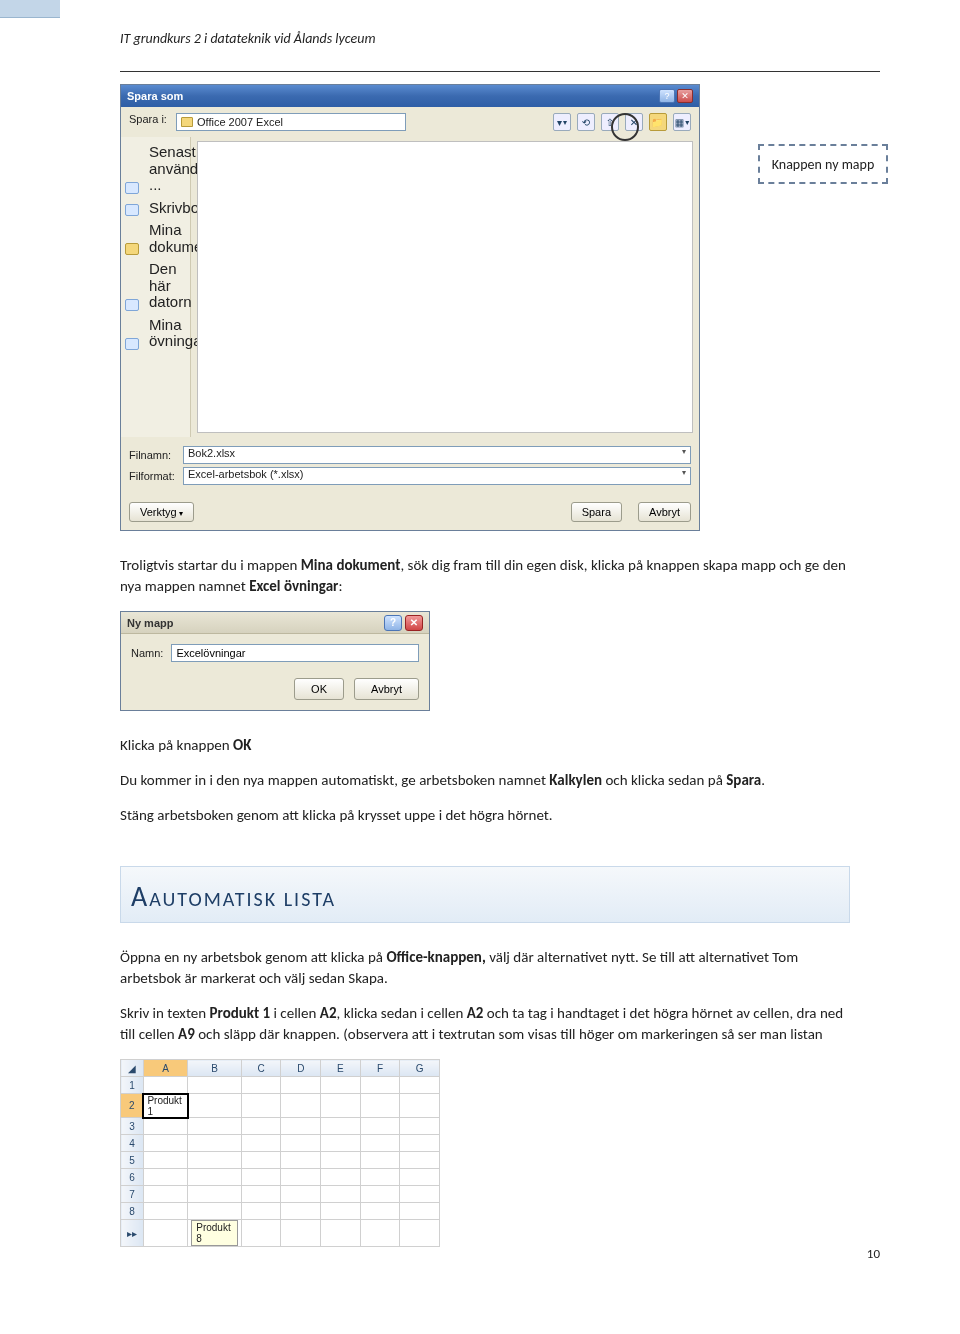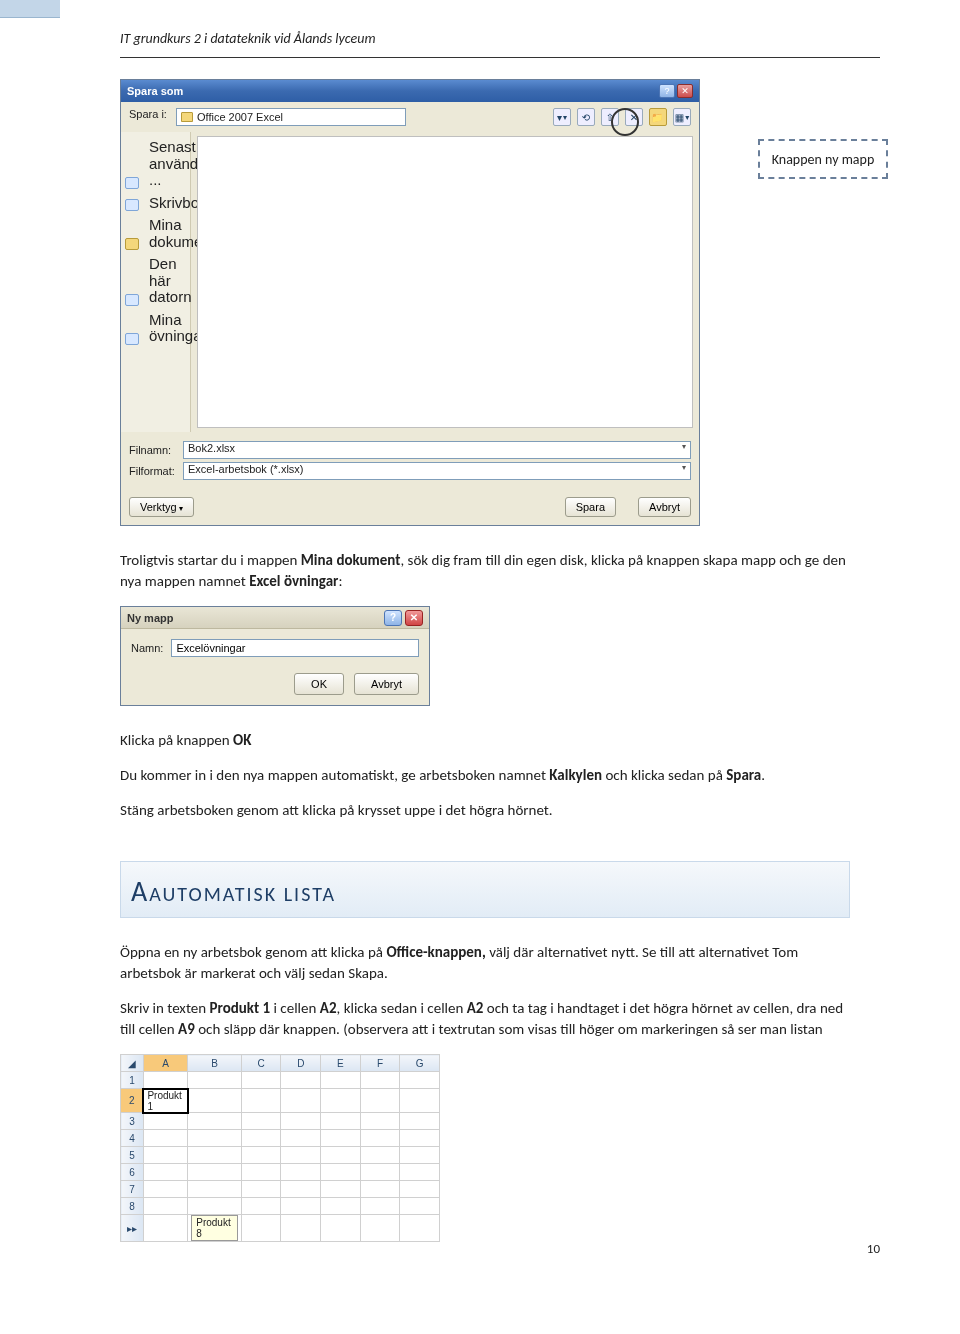--- a/index.html
+++ b/index.html
@@ -20,23 +20,23 @@
     left: 0;
     top: 0;
     width: 60px;
     height: 18px;
     background: #c3d6e8;
     border-bottom: 1px solid #9ab6cf;
   }
   .header-line {
     font-style: italic;
     font-size: 14px;
-    padding-bottom: 10px;
+    padding-bottom: 24px;
     border-bottom: 1px solid #333;
-    margin-bottom: 21px;
+    margin-bottom: 12px;
     margin-left: 30px;
   }
   
   .dialog {
     width: 580px;
     margin-left: 30px;
     border: 1px solid #6a7f9a;
     background: #ece9d8;
     font-family: Tahoma, Arial, sans-serif;
     font-size: 11px;
@@ -83,21 +83,21 @@
   .places{width:70px;background:#f1efe3;border-right:1px solid #cfcab2;padding:4px 2px;}
   .place{font-size:15px;line-height:1.1;padding:3px 2px;display:flex;gap:10px;align-items:flex-end;}
   .place .pi{width:14px;height:12px;flex-shrink:0;background:#d8e8ff;border:1px solid #7fa6d8;border-radius:2px;}
   .place .pi.folder{background:#f4d77b;border-color:#b89b3a;}
   .file-area{flex:1;background:#fff;border:1px solid #bfbfbf;margin:4px 6px;}
   .bottom-panel{padding:6px 8px;}
   .form-row{display:flex;align-items:center;gap:6px;margin:3px 0;font-size:11px;}
   .form-row label{width:48px;}
   .text-combo{flex:1;height:18px;border:1px solid #7f9db9;background:#fff;padding:0 4px;display:flex;align-items:flex-start;justify-content:space-between;}
   .text-combo .dd{font-size:8px;color:#555;}
-  .dlg-footer{display:flex;align-items:center;padding:8px;gap:22px;}
+  .dlg-footer{display:flex;align-items:center;padding:8px;gap:16px;}
   .tool-btn{border:1px solid #9c9c8c;background:linear-gradient(#fff,#e6e3d4);height:20px;padding:0 10px;border-radius:3px;font-size:11px;}
   .tool-btn.dd::after{content:" ▾";font-size:8px;}
   .dlg-footer .spacer{flex:1;}
   
   .callout{
     position:absolute;
     right:-8px;
     top:60px;
     width:130px;
     height:40px;

